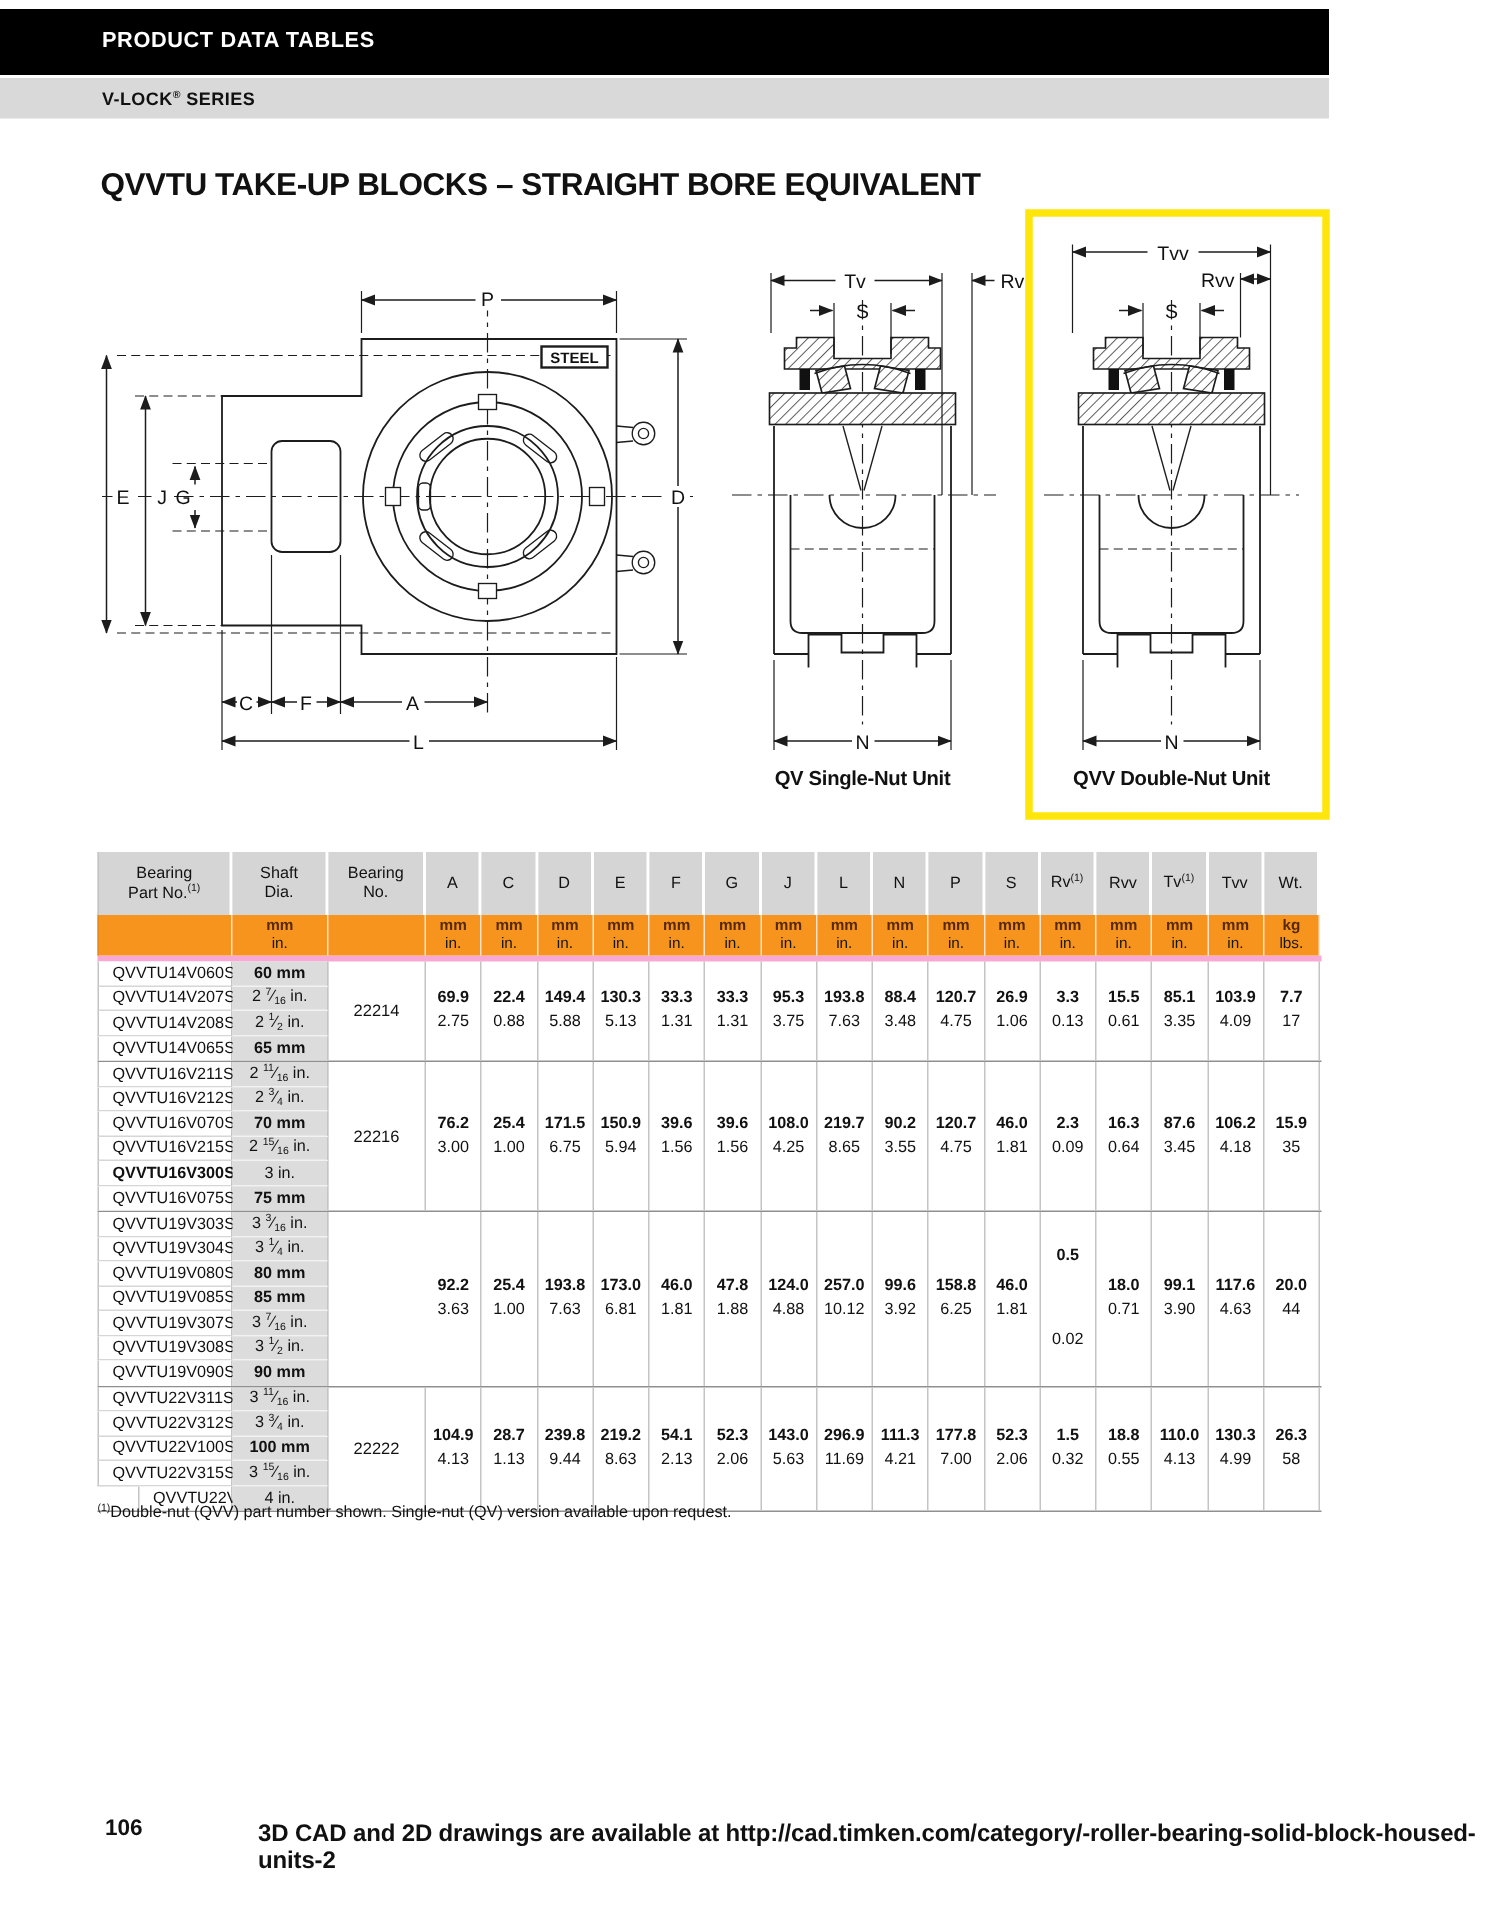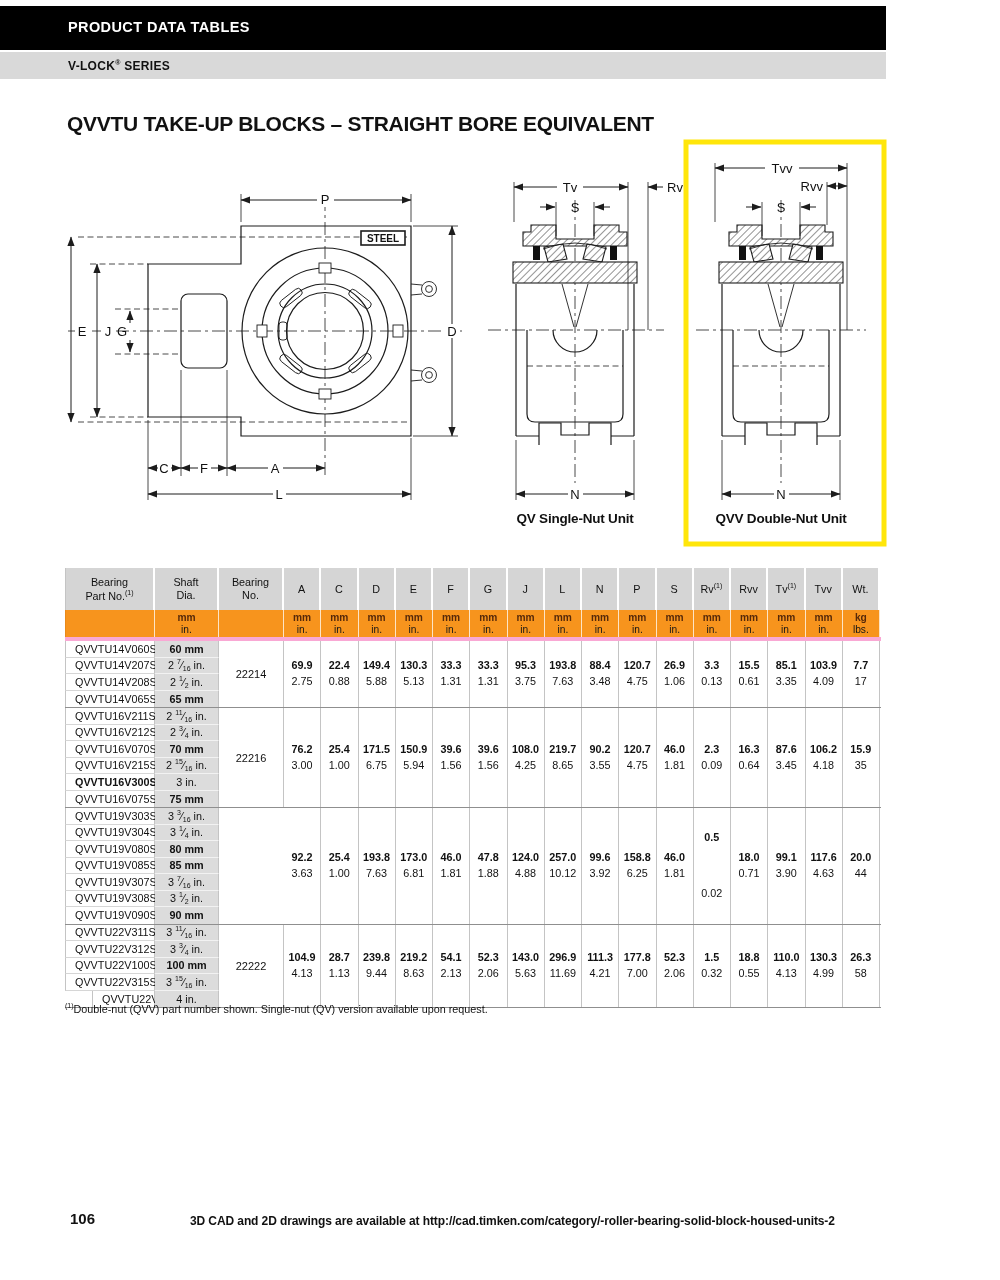--- a/index.html
+++ b/index.html
@@ -45,21 +45,21 @@
   .pc.last,.sc.last{border-bottom:none;}
   .sc.metric{font-weight:700;}
   .sc sup{font-size:7px;transform:translateY(-1px);}
   .sc .den{font-size:7px;vertical-align:-2px;}
   .bc{grid-row:1/-1;display:flex;align-items:center;justify-content:center;border-right:1px solid #c4c4c4;font-size:11px;}
   .vc{grid-row:1/-1;display:flex;flex-direction:column;align-items:center;justify-content:center;border-right:1px solid #c4c4c4;line-height:1.45;}
   .vm{font-weight:700;}
   .fn{left:65px;top:1002px;font-size:10.8px;}
 
   .pageno{left:70px;top:1210px;font-size:15px;font-weight:700;}
-  .cadline{left:190px;top:1214px;font-size:12px;font-weight:700;letter-spacing:-.1px;}
+  .cadline{left:172px;top:1214px;font-size:16px;font-weight:700;letter-spacing:-.1px;}
 </style>
 </head>
 <body>
 
 <div class="abs band1">
   <span>PRODUCT DATA TABLES</span>
 </div>
 <div class="abs band2">
   <span><b>V-LOCK</b><sup>®</sup><b> SERIES</b></span>
 </div>

